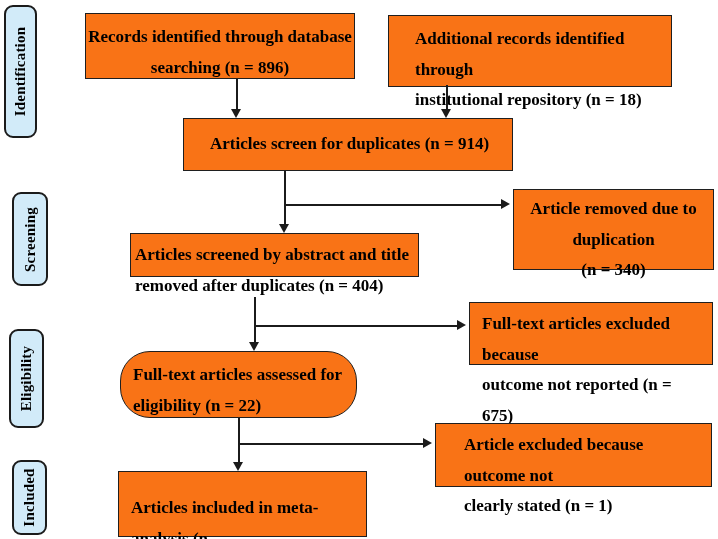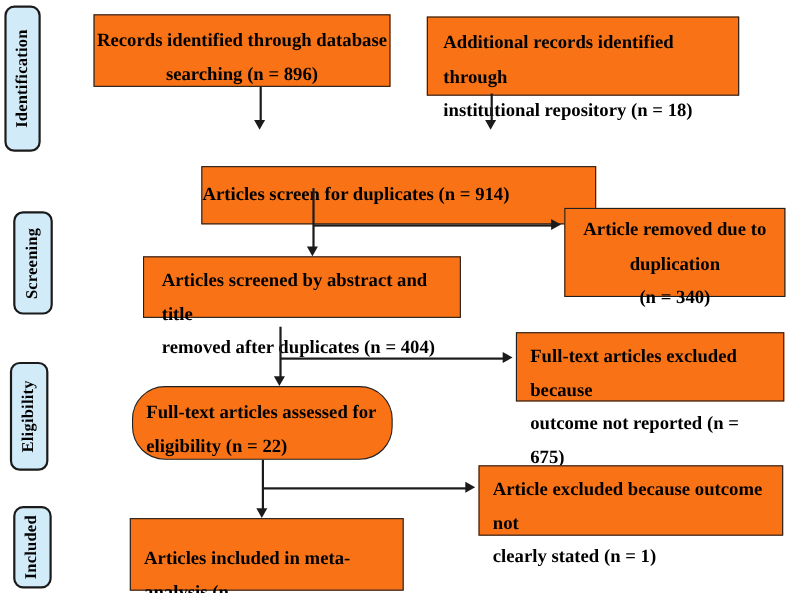--- a/index.html
+++ b/index.html
@@ -24,27 +24,27 @@
   #stage-included{left:12px;top:460px;width:35px;height:75px;}
 
   
   .fbox{
     position:absolute;background:#f97316;border:1.5px solid #1f1f1f;
     box-sizing:border-box;font-size:17px;line-height:1.8;
     white-space:pre-line;
     font-weight:bold;
   }
   #b1{left:85px;top:13px;width:270px;height:66px;padding-top:8px;text-align:center;}
-  #b2{left:388px;top:15px;width:284px;height:72px;padding:8px 14px;}
-  #b3{left:183px;top:118px;width:359px;height:53px;display:flex;align-items:center;padding-left:0;margin-top:33px;}
+  #b2{left:388px;top:15px;width:284px;height:72px;padding:8px 26px;}
+  #b3{left:183px;top:118px;width:330px;height:53px;display:flex;align-items:center;padding-left:26px;}
   #b4{left:513px;top:189px;width:201px;height:81px;padding-top:4px;text-align:center;}
-  #b5{left:130px;top:233px;width:289px;height:56px;padding:6px 16px;}
+  #b5{left:130px;top:233px;width:289px;height:44px;padding:6px 4px;}
   #b6{left:469px;top:302px;width:244px;height:63px;padding:6px 12px;}
   #b7{left:120px;top:351px;width:237px;height:67px;padding:8px 12px;border-radius:30px;}
-  #b8{left:435px;top:423px;width:277px;height:64px;padding:6px 12px;}
+  #b8{left:435px;top:423px;width:277px;height:64px;padding:6px 28px;}
   #b9{left:118px;top:471px;width:249px;height:66px;padding:21px 12px;}
 
   
   .vline{position:absolute;width:2px;background:#1b1b1b;}
   .hline{position:absolute;height:2px;background:#1b1b1b;}
   .ahead-down{position:absolute;width:0;height:0;
     border-left:5.5px solid transparent;border-right:5.5px solid transparent;
     border-top:9px solid #1b1b1b;}
   .ahead-right{position:absolute;width:0;height:0;
     border-top:5.5px solid transparent;border-bottom:5.5px solid transparent;

